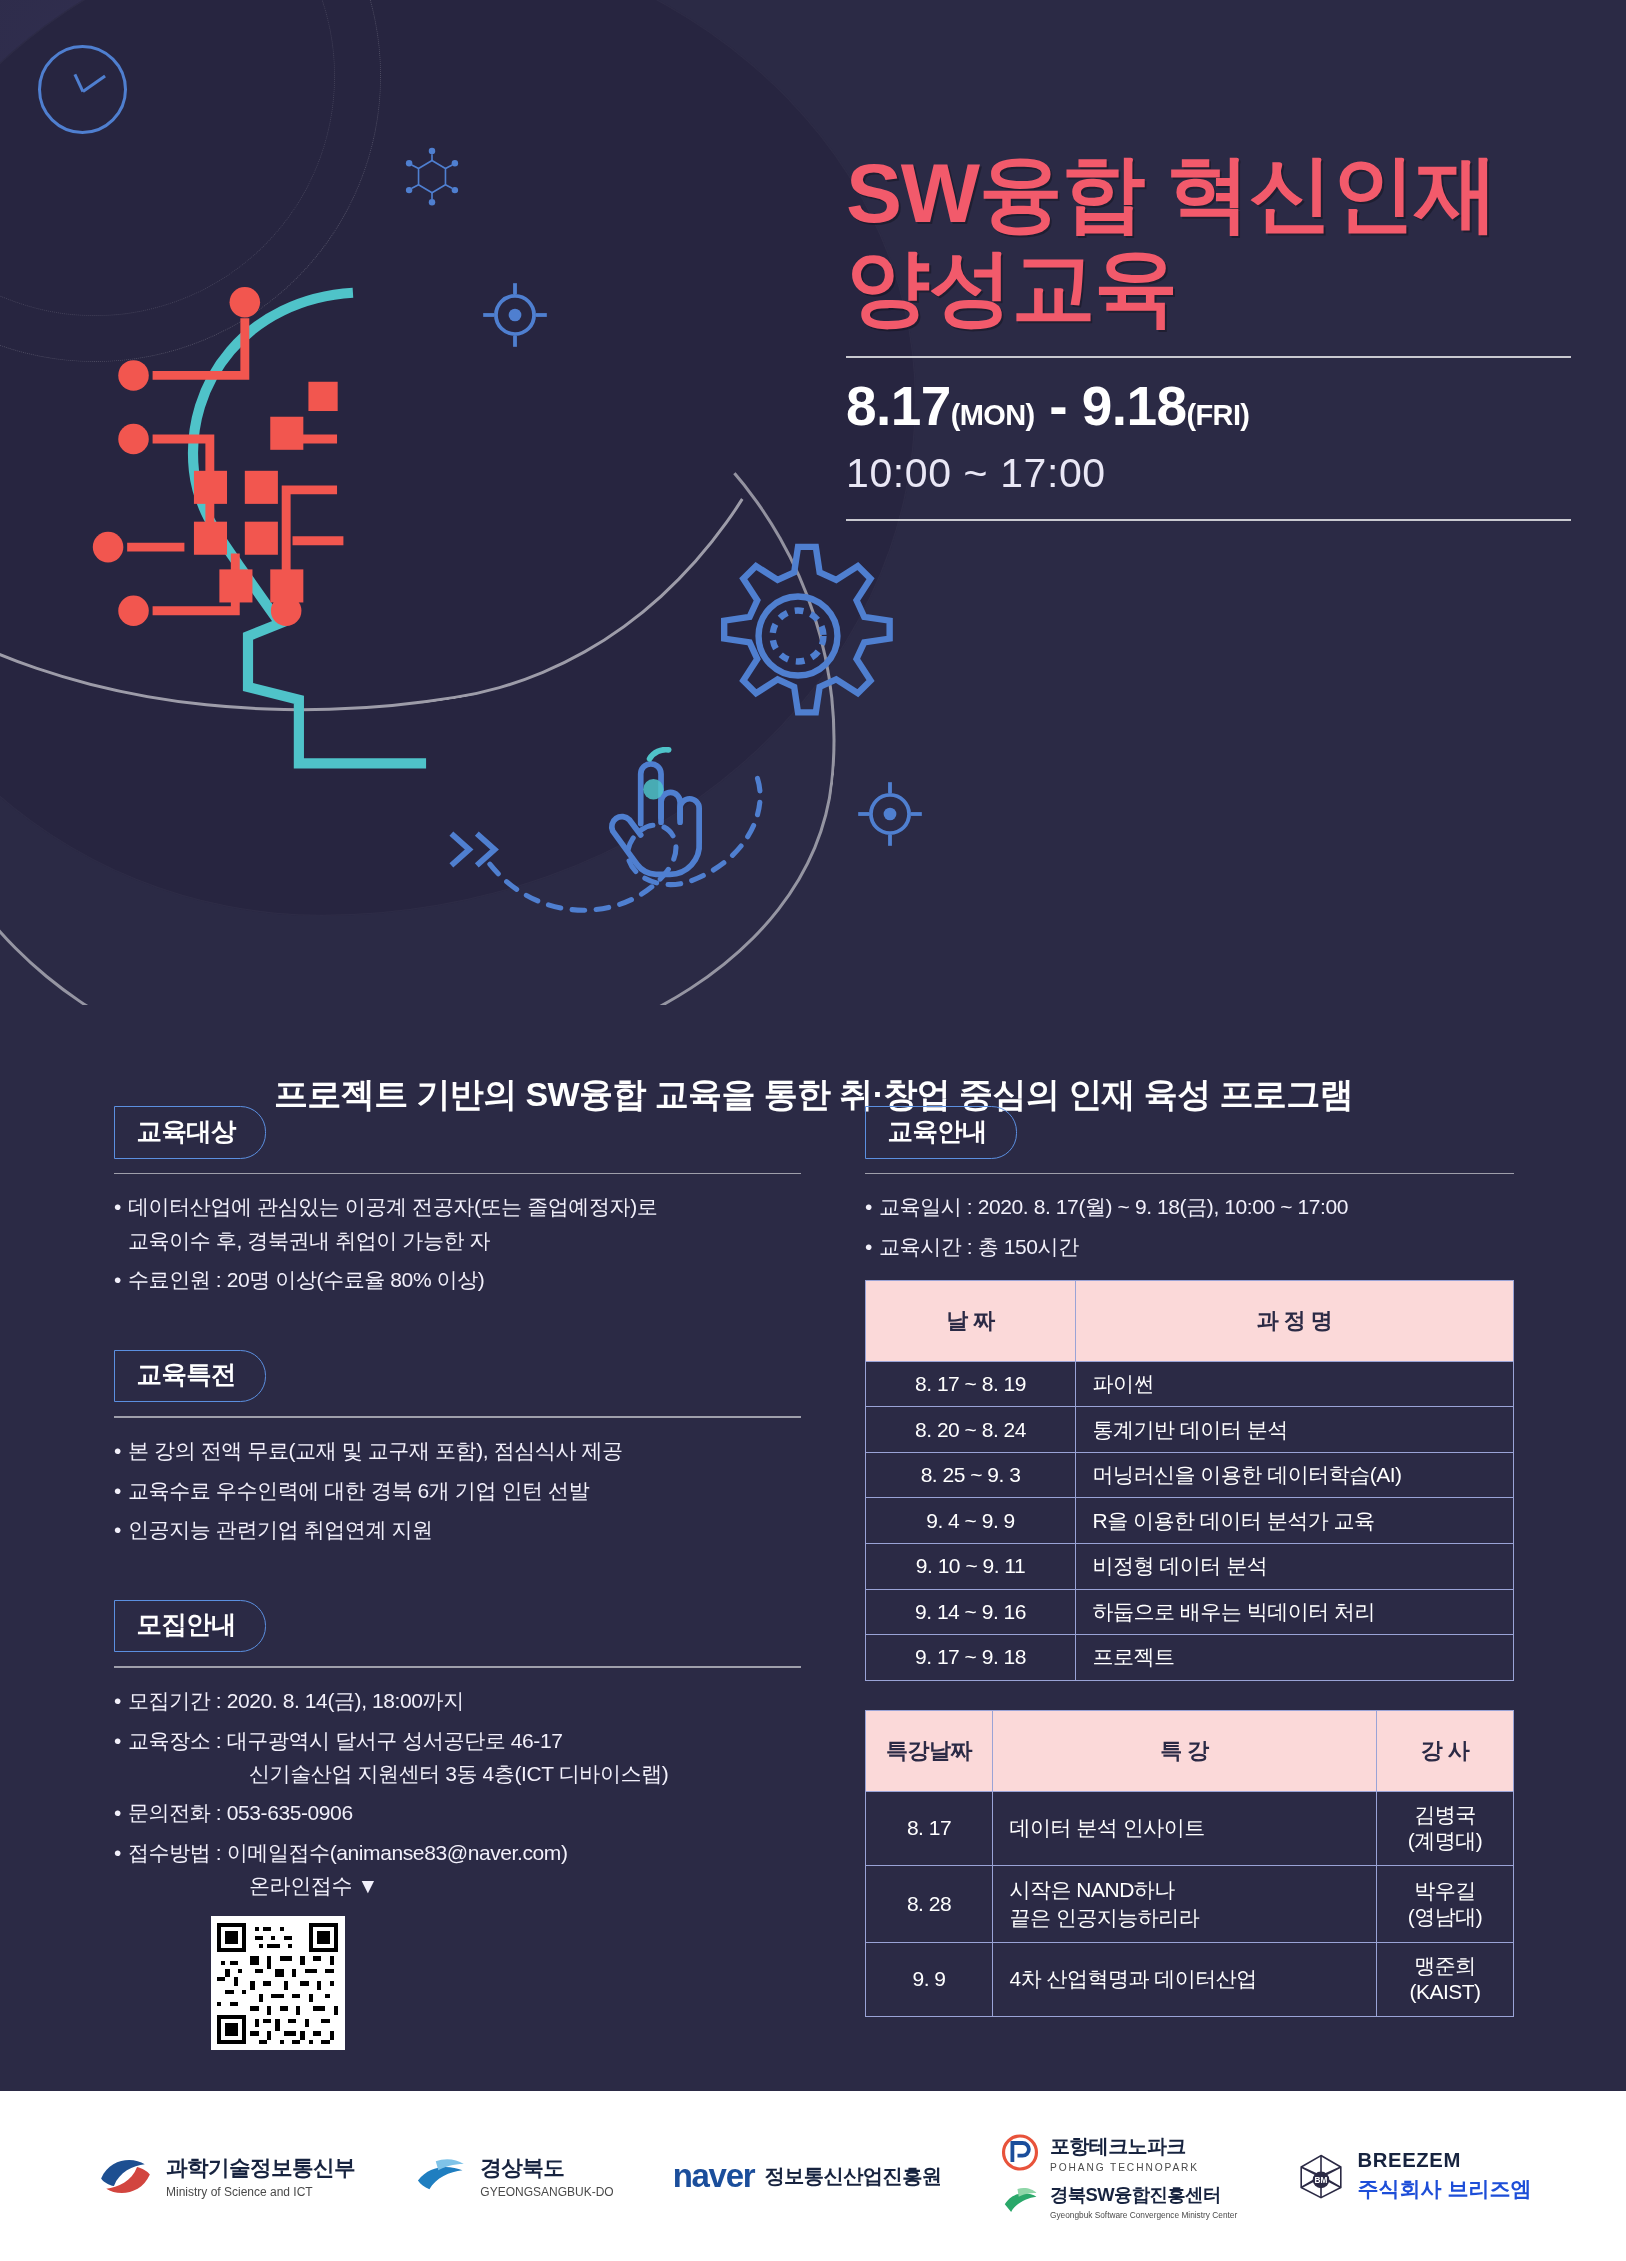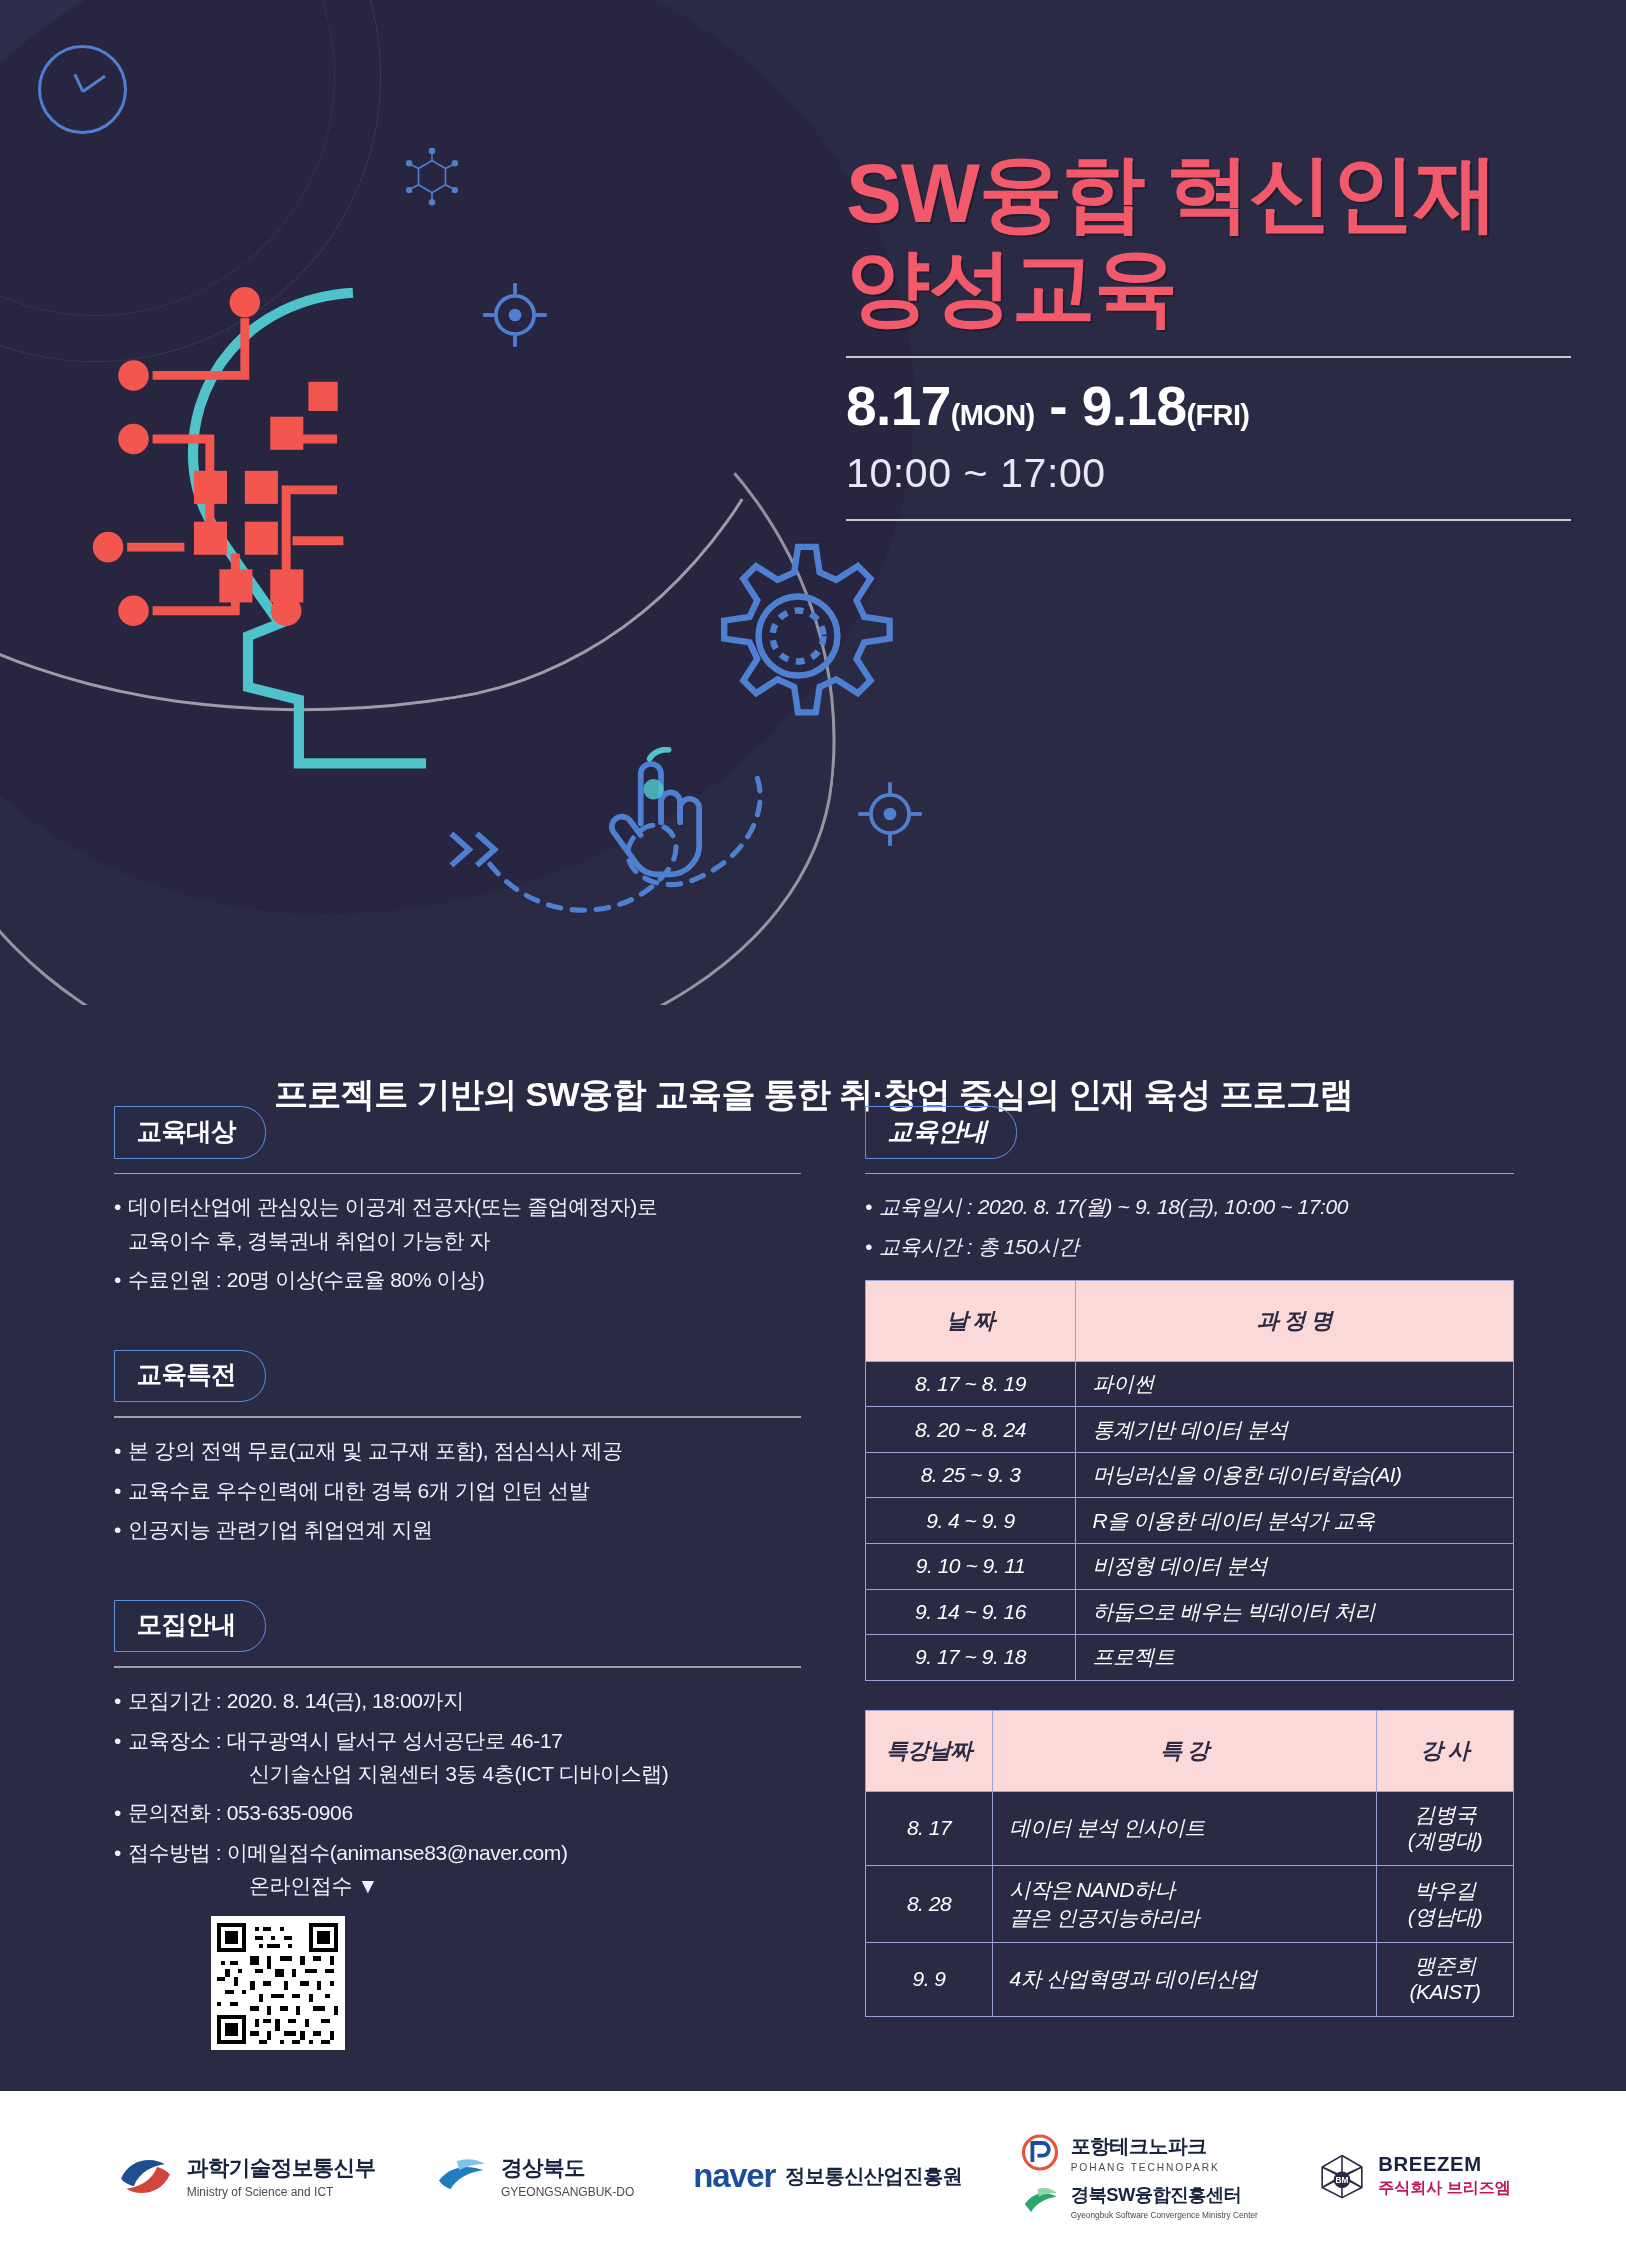--- a/index.html
+++ b/index.html
@@ -97,21 +97,21 @@
   
   .subtitle {
     position:absolute; left:0; top:1072px; width:1627px;
     text-align:center;
     font-size:34px; font-weight:bold; color:#ffffff; letter-spacing:-0.6px;
   }
 
   
   .content { position:absolute; left:0; top:1106px; width:1595px; height:973px; }
   .col-left { position:absolute; left:114px; top:0; width:687px; }
-  .col-right { position:absolute; left:865px; top:0; width:649px;font-style:italic; }
+  .col-right { position:absolute; left:865px; top:0; width:649px; }
 
   .sect-tag {
     display:inline-block;
     border:1.9px solid #5b8fe0;
     border-radius: 0 25.4px 25.4px 0;
     padding: 7.6px 29px 9px 21.6px;
     font-size:25.4px; font-weight:bold; color:#ffffff;
     letter-spacing:-0.6px;
     margin-bottom: 3.8px;
   }
@@ -590,19 +590,19 @@
       <svg class="mark" width="50" height="46" viewBox="0 0 78 72">
         <g stroke="#2b2a45" stroke-width="2.5" fill="none">
           <path d="M39 4 L70 22 L70 54 L39 70 L8 54 L8 22 Z"></path>
           <path d="M39 4 L39 70 M8 22 L70 54 M70 22 L8 54 M8 22 L39 36 L70 22 M8 54 L39 36 L70 54"></path>
         </g>
         <circle cx="39" cy="42" r="13" fill="#2b2a45"></circle>
         <text x="39" y="47" font-size="13" fill="#ffffff" text-anchor="middle" font-family="Liberation Sans, sans-serif" font-weight="bold">BM</text>
       </svg>
       <div class="ltxt">
         <div class="l1" style="font-size:20.3px;letter-spacing:0.6px">BREEZEM</div>
-        <div class="l2" style="font-size:16px;font-weight:bold;color:#be185d">주식회사 브리즈엠</div>
+        <div class="l2" style="font-size:21px;font-weight:bold;color:#1d4ed8">주식회사 브리즈엠</div>
       </div>
     </div>
 
   </div>
 </div>
 
 
 </body></html>

